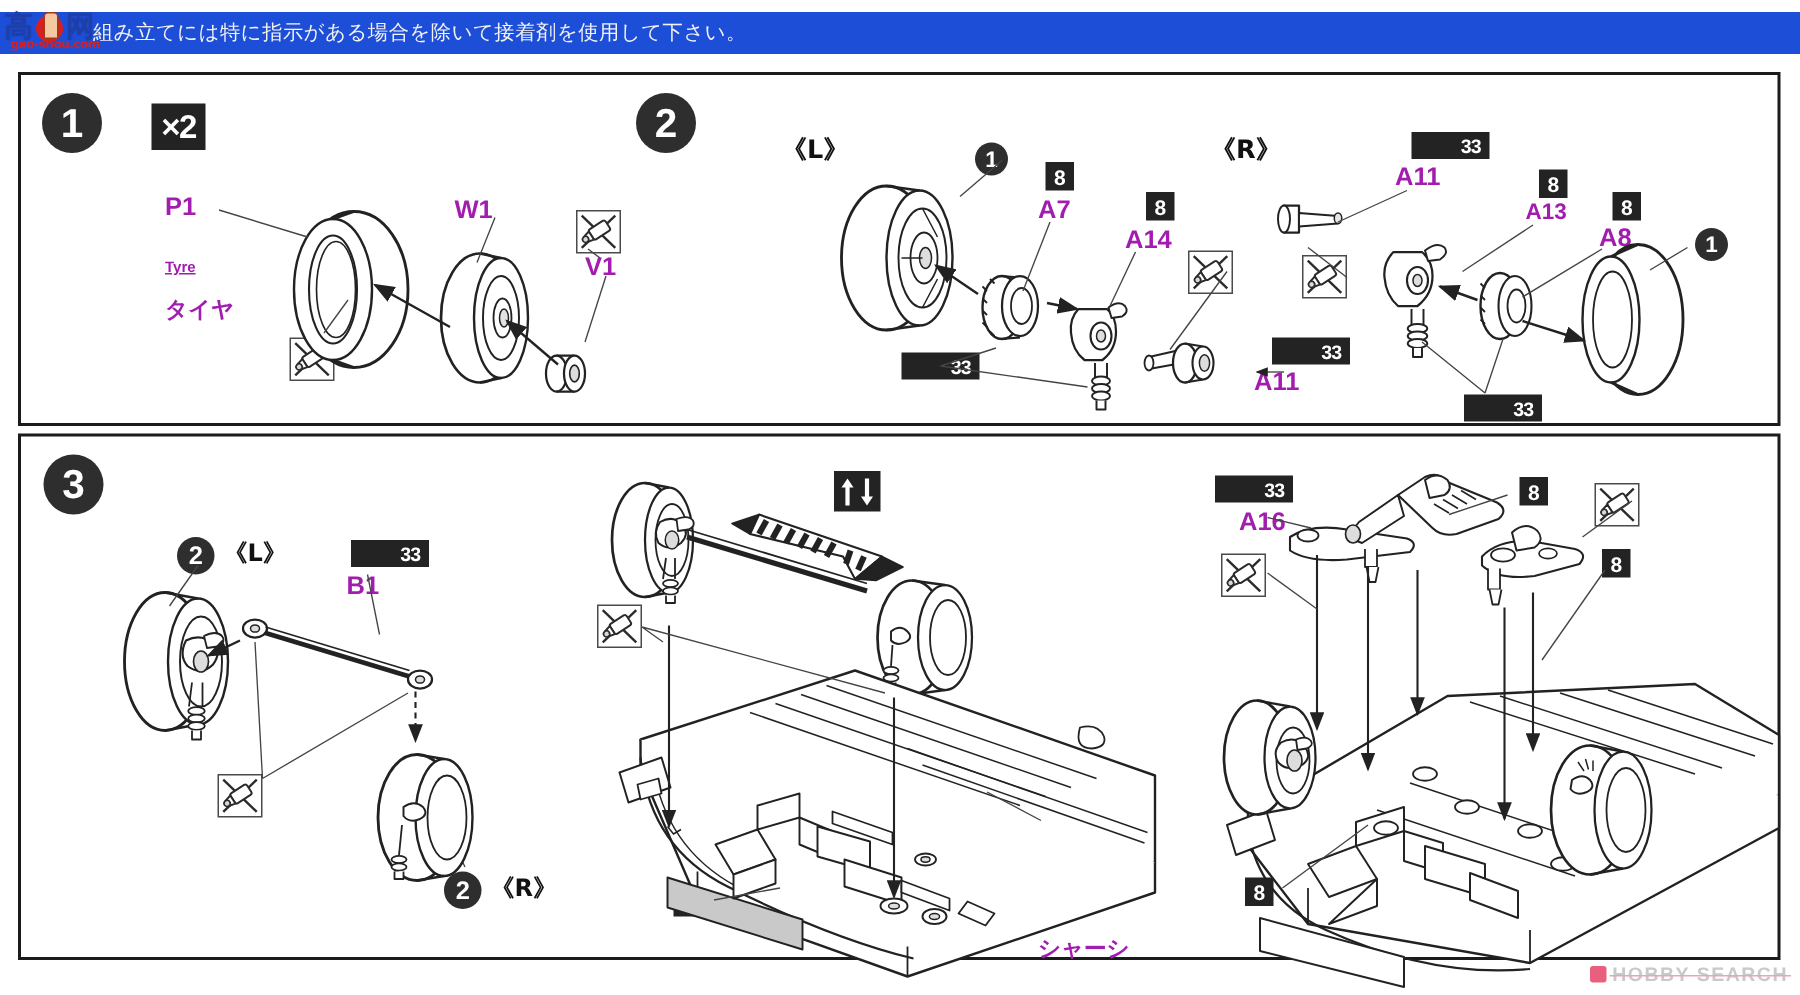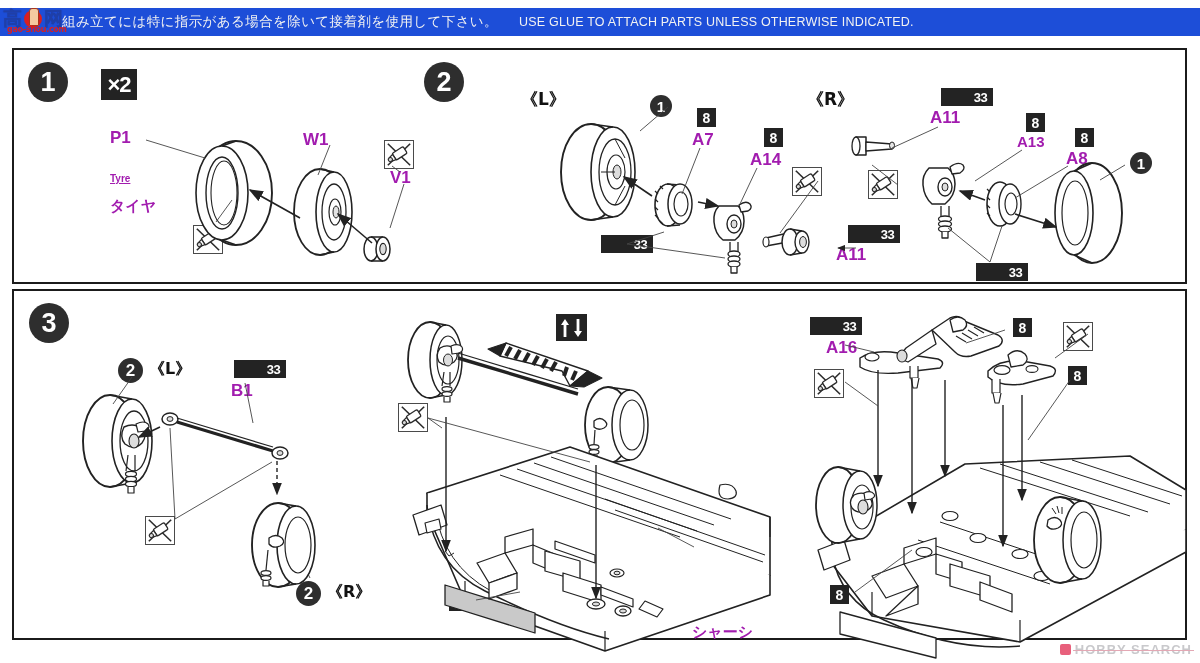--- a/index.html
+++ b/index.html
@@ -138,21 +138,20 @@
   .wm-strike{position:relative;}
   .wm-strike::after{
     content:"";position:absolute;left:-2px;right:-2px;top:52%;height:1.5px;background:#e3a8b4;
   }
 </style>
 </head>
 <body>
 
 <div class="header-bar">
   <span class="hdr-jp">組み立てには特に指示がある場合を除いて接着剤を使用して下さい。</span>
-  <span class="hdr-en">USE GLUE TO ATTACH PARTS UNLESS OTHERWISE INDICATED.</span>
 </div>
 
 <div class="site-logo">
   <span class="logo-char">高</span>
   <span class="logo-thumb">
     <span class="circ"></span>
       <span class="hand"></span>
   </span>
   <span class="logo-char">网</span>
   <span class="logo-url">gao-shou.com</span>

